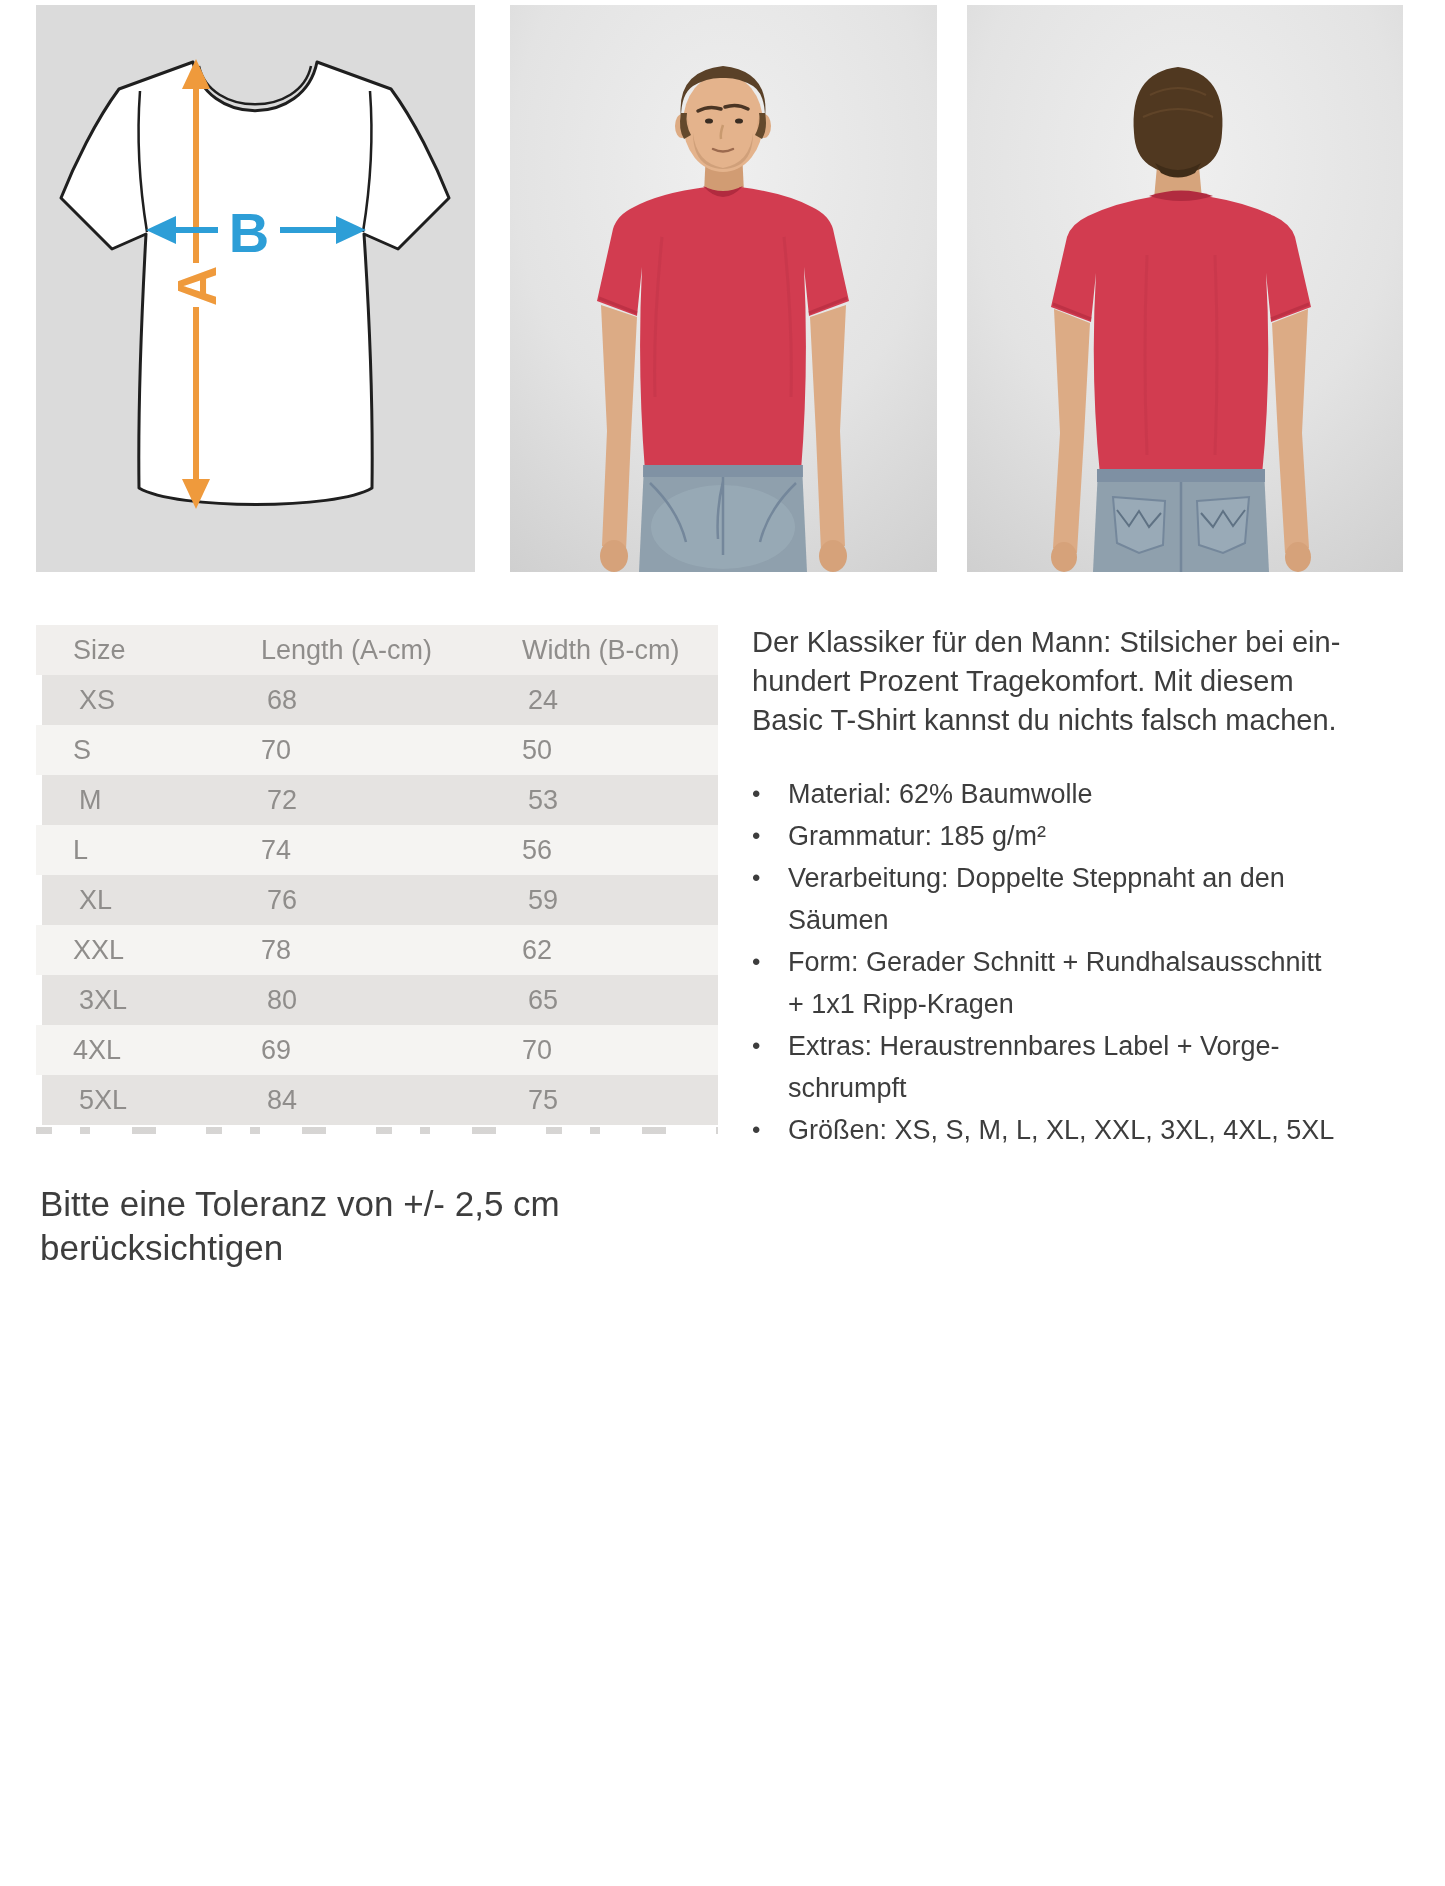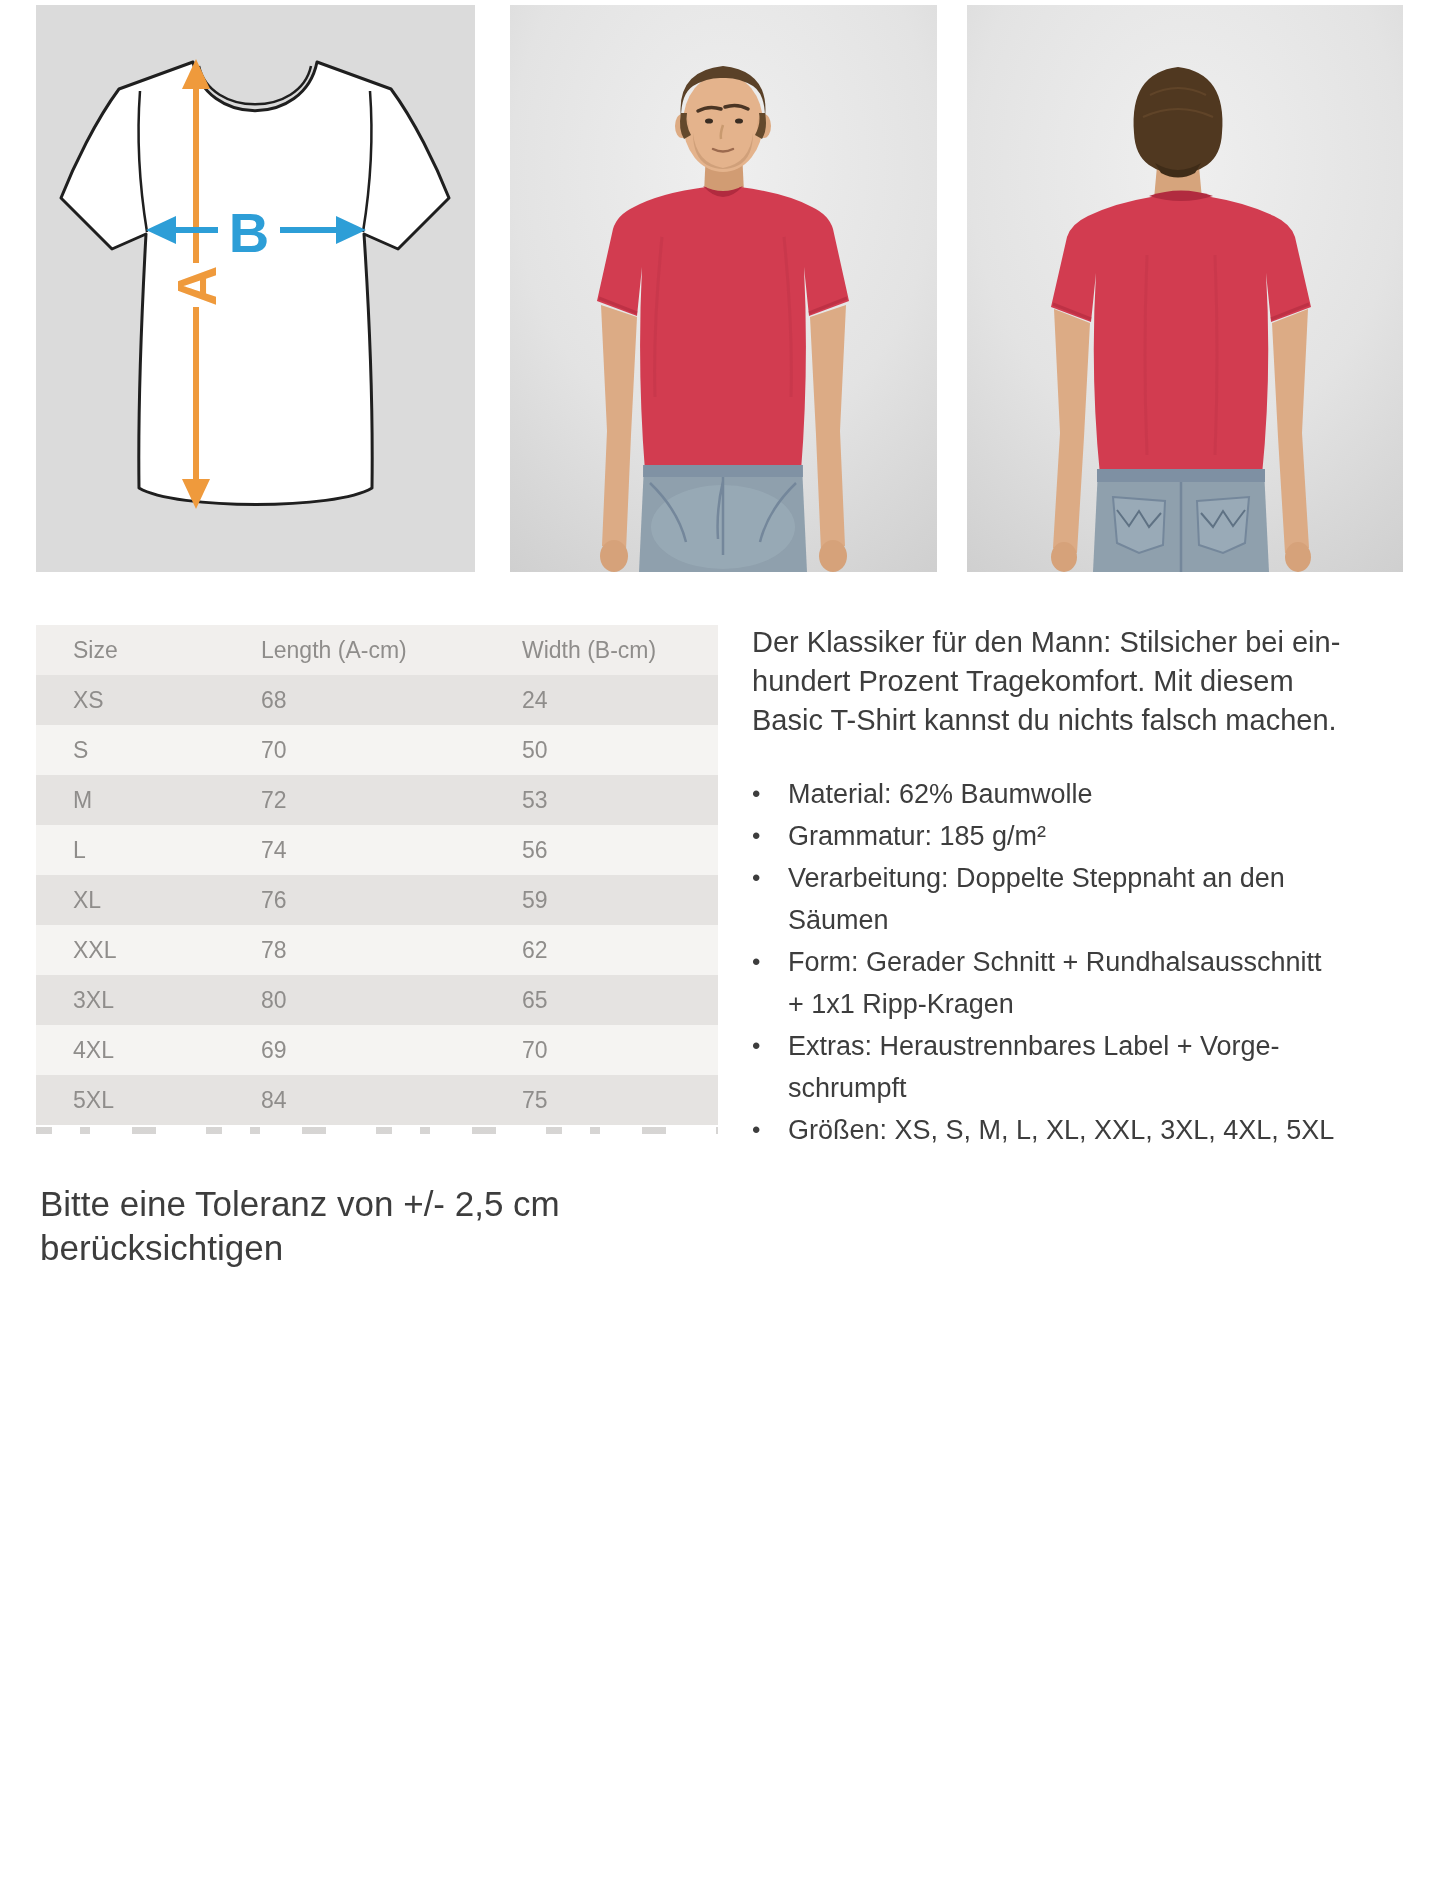--- a/index.html
+++ b/index.html
@@ -6,23 +6,23 @@
   .page{position:relative;width:1445px;height:1886px;background:#ffffff;overflow:hidden;
         font-family:"Liberation Sans","DejaVu Sans",sans-serif;color:#3d3d3d;}
   .panel{position:absolute;top:5px;height:567px;overflow:hidden;}
   .panel.diagram{left:36px;width:439px;background:var(--panel-gray,#dbdbdb);}
   .panel.front{left:510px;width:427px;}
   .panel.back{left:967px;width:436px;}
   .panel svg{display:block;}
 
   
   .size-table{position:absolute;left:36px;top:625px;width:682px;}
-  .t-row{position:relative;height:50px;font-size:23px;line-height:50px;color:var(--table-text,#8f8d8b);}
+  .t-row{position:relative;height:50px;font-size:27px;line-height:50px;color:var(--table-text,#8f8d8b);}
   .t-row.header{background:var(--table-header-bg,#f1efed);}
-  .t-row.dark{background:var(--table-row-dark,#e5e3e1);}
+  .t-row.dark{background:var(--table-row-dark,#e5e3e1);margin-left:6px;}
   .t-row.light{background:var(--table-row-light,#f5f4f2);}
   .c1{position:absolute;left:37px;top:0;}
   .c2{position:absolute;left:225px;top:0;}
   .c3{position:absolute;left:486px;top:0;}
 
   
   .ghost-row{position:absolute;left:36px;top:1127px;width:682px;height:7px;opacity:.75;
     background:repeating-linear-gradient(90deg,#c9c7c5 0 16px,transparent 16px 44px,
                #c9c7c5 44px 54px,transparent 54px 96px,#c9c7c5 96px 120px,transparent 120px 170px);}
 

